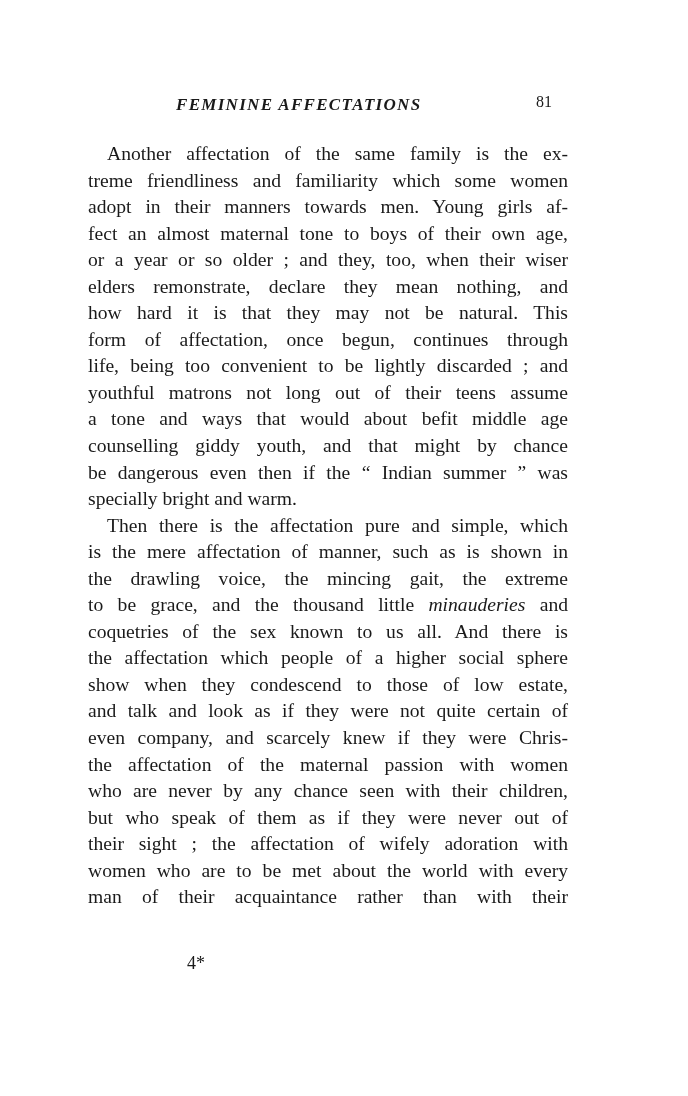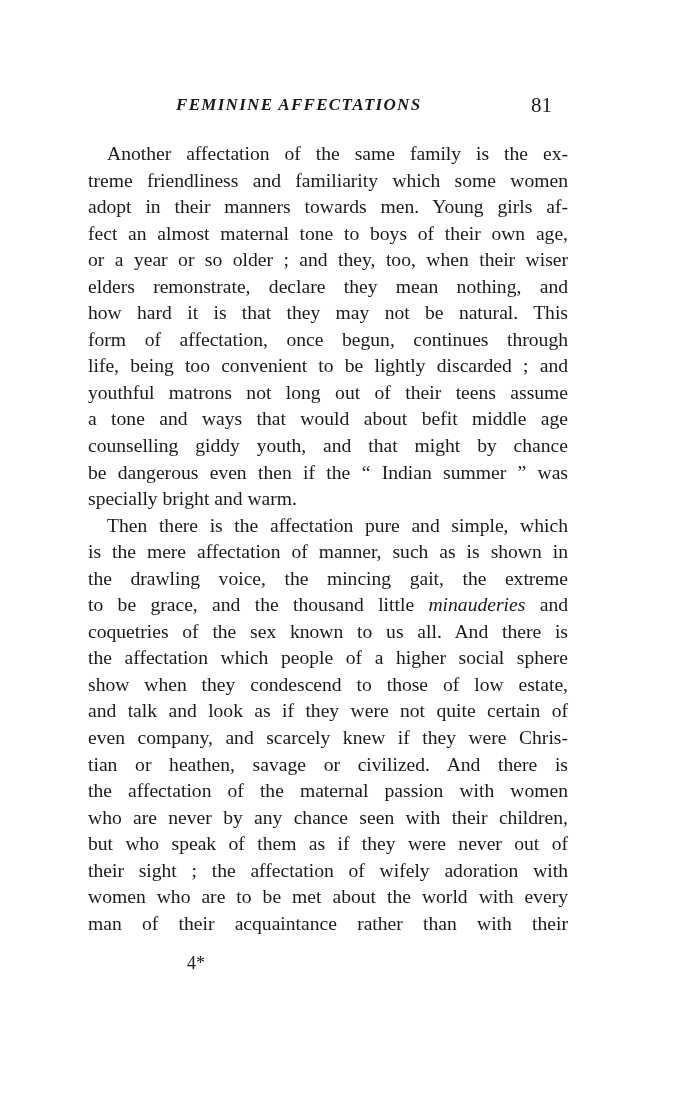--- a/index.html
+++ b/index.html
@@ -37,21 +37,21 @@
       font-style: italic;
       font-weight: bold;
       font-size: 17px;
       letter-spacing: 1.3px;
     }
     .page-number {
       position: absolute;
       right: 0;
       top: 0;
       font-family: "Liberation Serif", "DejaVu Serif", serif;
-      font-size: 21px;
+      font-size: 16px;
     }
     .body-text {
       position: absolute;
       left: 74px;
       top: 141px;
       width: 480px;
       margin-left: 14px;
     }
     .line {
       display: block;
@@ -110,21 +110,20 @@
 
     <span class="line indent">Then there is the affectation pure and simple, which</span>
     <span class="line">is the mere affectation of manner, such as is shown in</span>
     <span class="line">the drawling voice, the mincing gait, the extreme</span>
     <span class="line"><span>to be grace, and the thousand little </span><em>minauderies</em><span> and</span></span>
     <span class="line">coquetries of the sex known to us all.  And there is</span>
     <span class="line">the affectation which people of a higher social sphere</span>
     <span class="line">show when they condescend to those of low estate,</span>
     <span class="line">and talk and look as if they were not quite certain of</span>
     <span class="line">even company, and scarcely knew if they were Chris-</span>
-    <span class="line">tian or heathen, savage or civilized.  And there is</span>
     <span class="line">the affectation of the maternal passion with women</span>
     <span class="line">who are never by any chance seen with their children,</span>
     <span class="line">but who speak of them as if they were never out of</span>
     <span class="line">their sight ; the affectation of wifely adoration with</span>
     <span class="line">women who are to be met about the world with every</span>
     <span class="line">man of their acquaintance rather than with their</span>
   </div>
 
   <div class="signature">4*</div>
 

